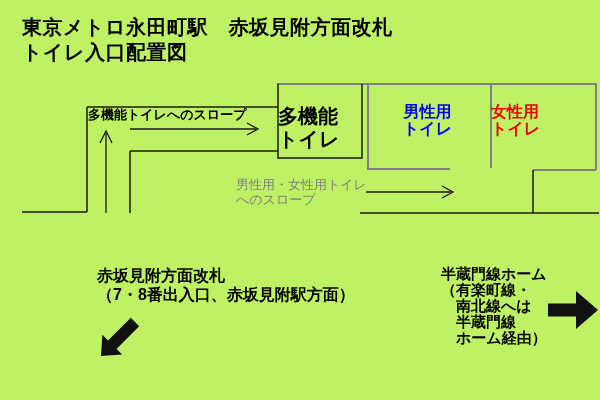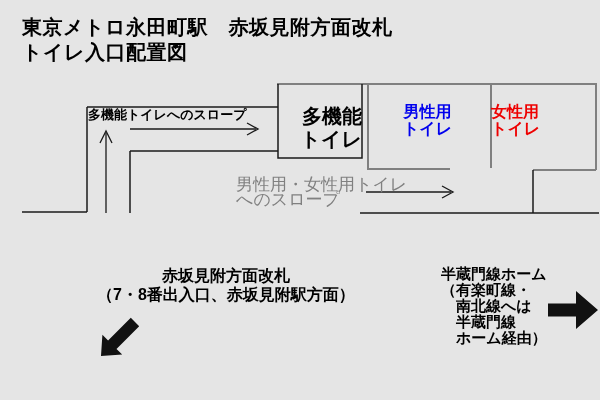--- a/index.html
+++ b/index.html
@@ -1,55 +1,55 @@
 <!DOCTYPE html>
 <html><head>
 <meta charset="utf-8">
 <style>
   html,body{margin:0;padding:0;background:#ffffff;}
   .canvas{
     position:relative;
     width:600px;height:400px;
-    background:#e5e5e5;
+    background:#bef264;
     font-family:"Liberation Sans", sans-serif;
     color:#000;
     overflow:hidden;
   }
   .label{position:absolute;white-space:pre-line;}
   .title{
     left:22px;top:15px;
     font-size:20px;font-weight:bold;line-height:25px;
     letter-spacing:0.5px;
   }
   .multi-slope{
     left:88px;top:106px;
     font-size:13px;font-weight:bold;line-height:17px;
   }
   .multi-room{
     left:278px;top:105px;width:84px;
     font-size:20px;font-weight:bold;line-height:23px;
-    text-align:right;
+    text-align:left;
   }
   .mens-room{
     left:366px;top:103px;width:123px;
     font-size:16px;font-weight:bold;line-height:17px;
     text-align:center;color:#0000ee;
   }
   .womens-room{
     left:491px;top:103px;width:105px;
     font-size:16px;font-weight:bold;line-height:17px;
     text-align:left;color:#ee0000;
   }
   .mw-slope{
     left:236px;top:177px;
-    font-size:17px;line-height:15px;color:#808080;
+    font-size:13px;line-height:15px;color:#808080;
   }
   .gate-note{
     left:97px;top:266px;
-    font-size:16px;font-weight:bold;line-height:19px;text-align:center;
+    font-size:16px;font-weight:bold;line-height:19px;
   }
   .platform-note{
     left:421px;top:266px;
     font-size:15px;font-weight:bold;line-height:16px;margin-left:20px;
   }
   svg.overlay{position:absolute;left:0;top:0;}
 </style>
 </head>
 <body>
 

